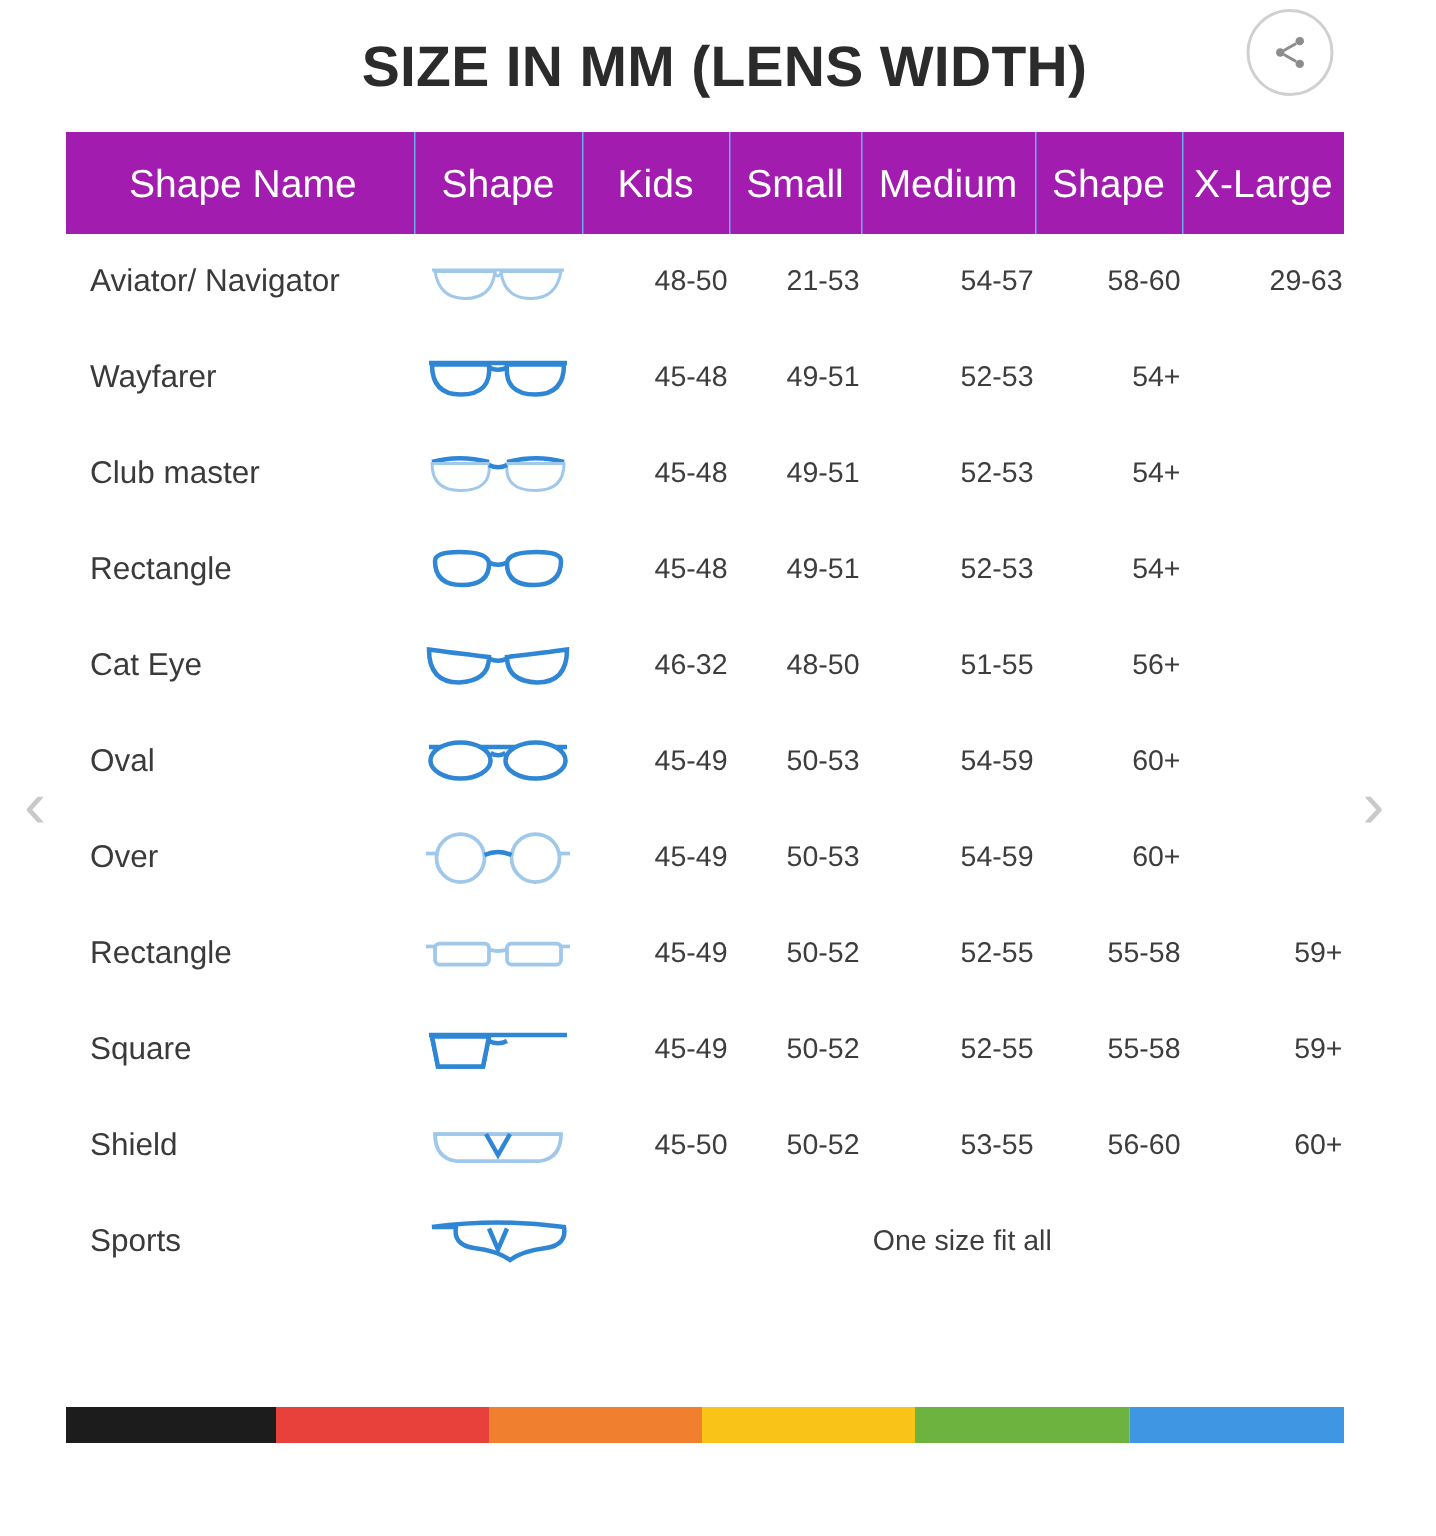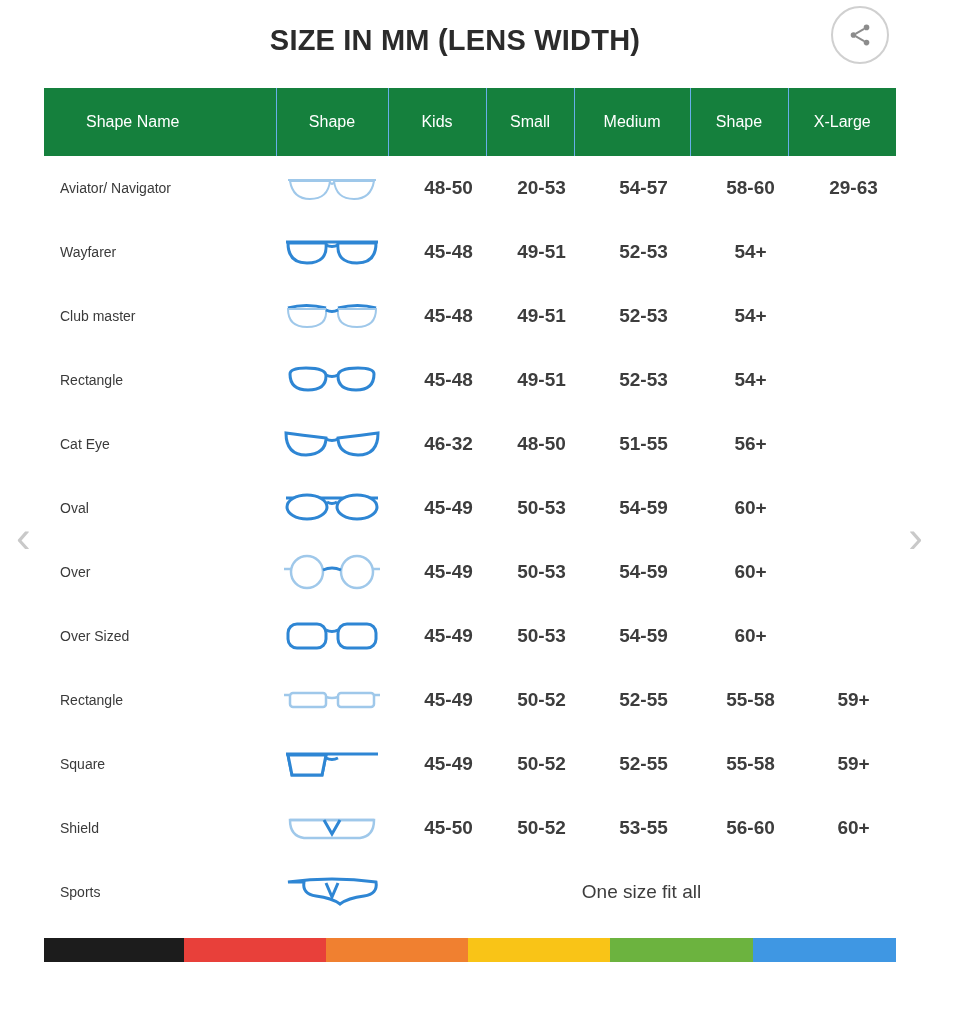--- a/index.html
+++ b/index.html
@@ -28,24 +28,25 @@
     left: 0;
     width: 957px;
     height: 88px;
   }
   .title {
     position: absolute;
     top: 24px;
     left: 0;
     width: 910px;
     text-align: center;
-    font-size: 29px;
+    font-size: 38px;
     font-weight: bold;
     color: #2b2b2b;
     letter-spacing: 0.2px;
+    padding-left: 28px;
   }
 
   
   .share-btn {
     position: absolute;
     top: 6px;
     right: 68px;
     width: 58px;
     height: 58px;
     border-radius: 50%;
@@ -76,23 +77,23 @@
     top: 88px;
     left: 44px;
     width: 852px;
   }
   table.size-table {
     border-collapse: collapse;
     width: 852px;
     table-layout: fixed;
   }
   table.size-table thead th {
-    background: #15803d;
+    background: #a21caf;
     color: #ffffff;
-    font-size: 16px;
+    font-size: 26px;
     font-weight: normal;
     height: 66px;
     vertical-align: middle;
     border-right: 1px solid #68aeea;
     text-align: center;
   }
   table.size-table thead th:last-child { border-right: none; }
   table.size-table thead th.shape-name-col {
     text-align: left;
     padding-left: 42px;
@@ -101,31 +102,30 @@
     font-size: 19px;
     color: #3d3d3d;
     height: 62px;
     vertical-align: middle;
     text-align: center;
     background: #ffffff;
   }
   table.size-table tbody td.c-name {
     text-align: left;
     padding-left: 16px;
-    font-size: 14px;
+    font-size: 21px;
     color: #3a3a3a;
   }
   table.size-table tbody td.c-shape {
     text-align: center;
     padding: 0;
   }
   table.size-table tbody td.c-val {
-    text-align: center;
+    text-align: right;
     padding-left: 24px;
-    font-weight: bold;
   }
   td.onesize {
     text-align: center !important;
     padding-left: 0 !important;
   }
 
   .shape-svg {
     display: block;
     margin: 0 auto;
   }
@@ -197,21 +197,21 @@
           <td class="c-name">Aviator/ Navigator</td>
           <td class="c-shape">
             <svg class="shape-svg" width="104" height="40" viewBox="0 0 104 40">
               <path d="M8 12 h88" stroke="#9fc8ea" stroke-width="2" fill="none"></path>
               <path d="M10 13 q3 18 20 18 q18 0 20 -18 z" fill="#ffffff" stroke="#9fc8ea" stroke-width="2"></path>
               <path d="M54 13 q2 18 20 18 q17 0 20 -18 z" fill="#ffffff" stroke="#9fc8ea" stroke-width="2"></path>
               <path d="M50 14 q2 4 4 0" stroke="#9fc8ea" stroke-width="2" fill="none"></path>
             </svg>
           </td>
           <td class="c-val">48-50</td>
-          <td class="c-val">20-53</td>
+          <td class="c-val">21-53</td>
           <td class="c-val">54-57</td>
           <td class="c-val">58-60</td>
           <td class="c-val">29-63</td>
         </tr>
 
         <tr>
           <td class="c-name">Wayfarer</td>
           <td class="c-shape">
             <svg class="shape-svg" width="104" height="40" viewBox="0 0 104 40">
               <path d="M6 10 h92" stroke="#2e86d4" stroke-width="3" fill="none"></path>
@@ -305,35 +305,20 @@
               <path d="M93 17 h7" stroke="#9fc8ea" stroke-width="2.5" fill="none"></path>
             </svg>
           </td>
           <td class="c-val">45-49</td>
           <td class="c-val">50-53</td>
           <td class="c-val">54-59</td>
           <td class="c-val">60+</td>
           <td class="c-val"></td>
         </tr>
 
-        <tr>
-          <td class="c-name">Over Sized</td>
-          <td class="c-shape">
-            <svg class="shape-svg" width="104" height="40" viewBox="0 0 104 40">
-              <rect x="8" y="8" width="38" height="24" rx="9" fill="#ffffff" stroke="#2e86d4" stroke-width="3"></rect>
-              <rect x="58" y="8" width="38" height="24" rx="9" fill="#ffffff" stroke="#2e86d4" stroke-width="3"></rect>
-              <path d="M46 14 q6 3 12 0" stroke="#2e86d4" stroke-width="3" fill="none"></path>
-            </svg>
-          </td>
-          <td class="c-val">45-49</td>
-          <td class="c-val">50-53</td>
-          <td class="c-val">54-59</td>
-          <td class="c-val">60+</td>
-          <td class="c-val"></td>
-        </tr>
 
         <tr>
           <td class="c-name">Rectangle</td>
           <td class="c-shape">
             <svg class="shape-svg" width="104" height="40" viewBox="0 0 104 40">
               <rect x="10" y="13" width="36" height="14" rx="3" fill="#ffffff" stroke="#9fc8ea" stroke-width="2.5"></rect>
               <rect x="58" y="13" width="36" height="14" rx="3" fill="#ffffff" stroke="#9fc8ea" stroke-width="2.5"></rect>
               <path d="M46 17 q6 2 12 0" stroke="#9fc8ea" stroke-width="2.5" fill="none"></path>
               <path d="M4 15 h6" stroke="#9fc8ea" stroke-width="2.5" fill="none"></path>
               <path d="M94 15 h6" stroke="#9fc8ea" stroke-width="2.5" fill="none"></path>

